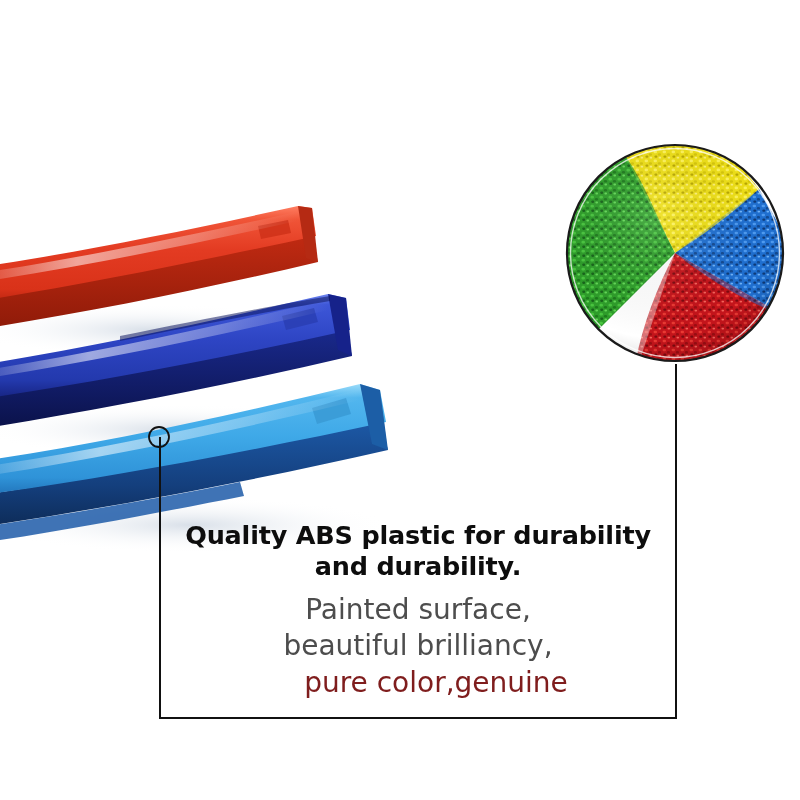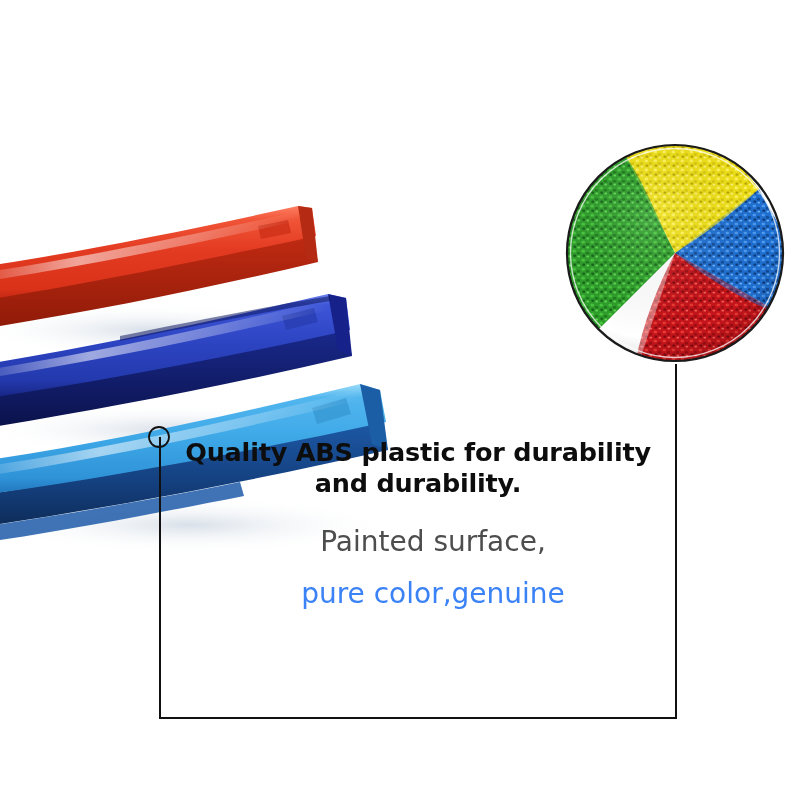--- a/index.html
+++ b/index.html
@@ -52,45 +52,47 @@
     height: 282px;
     box-sizing: border-box;
     border-left: 2px solid #111111;
     border-right: 2px solid #111111;
     border-bottom: 2px solid #111111;
     border-top: none;
     background: transparent;
     display: flex;
     flex-direction: column;
     align-items: center;
+    justify-content: flex-end;
     padding-bottom: 10px;
   }
   .headline {
     font-family: "DejaVu Sans", sans-serif;
     font-weight: bold;
     font-size: 25.5px;
     line-height: 1.22;
     color: #0d0d0d;
     text-align: center;
     letter-spacing: -0.2px;
     margin: 0 0 10px 0;
     width: 100%;
   }
   .subline {
     font-family: "DejaVu Sans", sans-serif;
     font-weight: normal;
     font-size: 28px;
     line-height: 1.30;
     color: #4d4d4d;
     text-align: center;
-    margin: 15px;
+    margin: 0;
     width: 100%;
   }
   .subline.accent {
-    color: #3b82f6;
+    color: #7f1d1d;
+    padding-left: 18px;
   }
   .sub-stack {
     margin-bottom: 6px;
     width: 100%;
   }
 </style>
 </head>
 <body>
 
 <div id="stage">
@@ -272,18 +274,19 @@
 
   <div id="text-panel">
 
     <div class="headline">
       <div>Quality ABS plastic for durability</div>
       <div>and durability.</div>
     </div>
 
     <div class="sub-stack">
       <div class="subline">Painted surface,</div>
+      <div class="subline">beautiful brilliancy,</div>
       <div class="subline accent">pure color,genuine</div>
     </div>
 
   </div>
 
 </div>
 
 </body></html>

